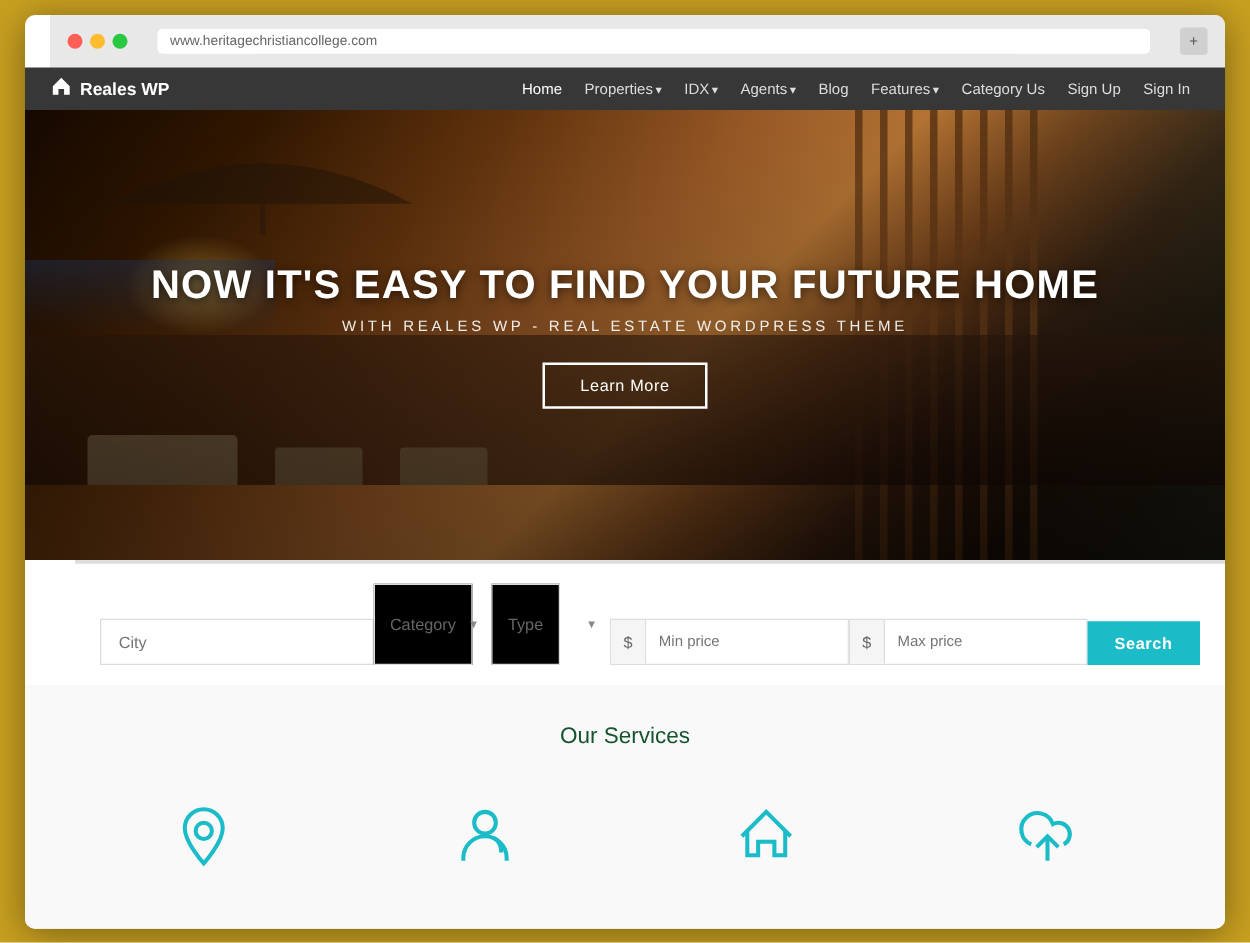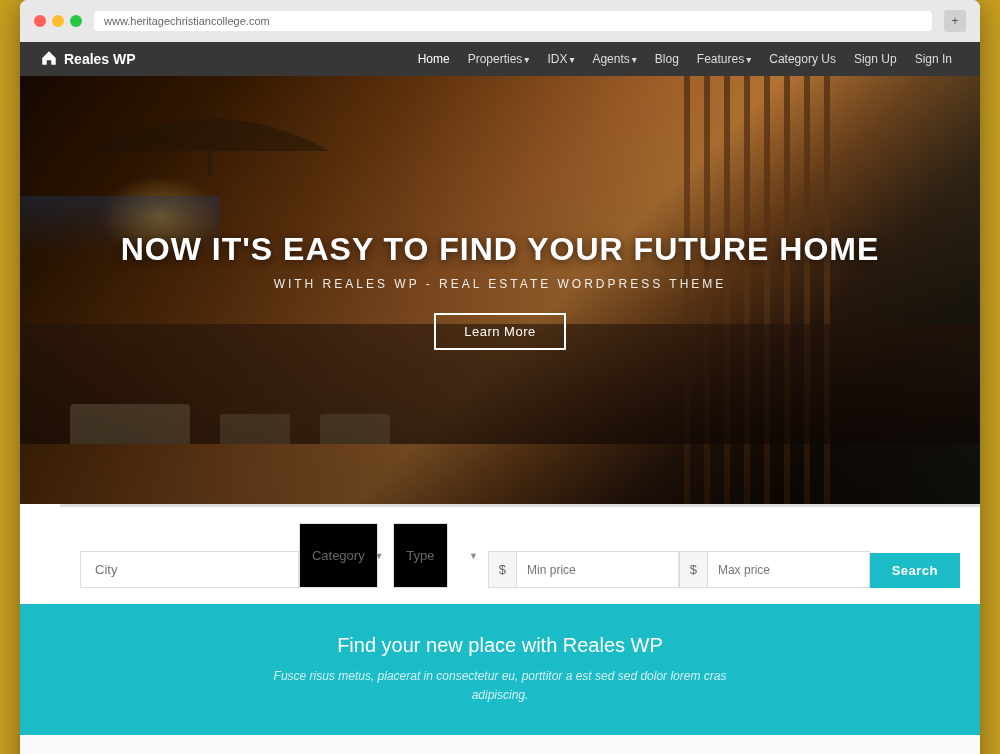--- a/index.html
+++ b/index.html
@@ -16,21 +16,22 @@
       background: #fff;
       border-radius: 8px;
       overflow: hidden;
       box-shadow: 0 4px 30px rgba(0,0,0,0.4);
     }
     .browser-chrome {
       background: #e8e8e8;
       padding: 10px 14px;
       display: flex;
       align-items: center;
-      gap: 12px;
+      gap: 24px;
+      margin-left: 20px;
     }
     .traffic-lights { display: flex; gap: 6px; }
     .tl { width: 12px; height: 12px; border-radius: 50%; }
     .tl-red { background: #ff5f57; }
     .tl-yellow { background: #febc2e; }
     .tl-green { background: #28c840; }
     .address-bar {
       flex: 1;
       background: #fff;
       border-radius: 4px;
@@ -66,21 +67,21 @@
     .nav-link {
       color: #ddd; font-size: 12px; padding: 6px 8px;
       cursor: pointer; white-space: nowrap;
     }
     .nav-link.active { color: #fff; }
     .nav-dropdown { font-size: 10px; margin-left: 2px; }
 
     
     .hero {
       position: relative;
-      height: 428px;
+      height: 360px;
       overflow: hidden;
       display: flex; align-items: center; justify-content: center;
     }
     .hero-bg {
       position: absolute; inset: 0;
       background: linear-gradient(
         135deg,
         #1a0a00 0%, #3d1c00 15%, #7a4010 30%,
         #c07030 45%, #e09040 55%, #8b5020 65%,
         #3a2010 75%, #1a0d05 85%, #0d0804 100%
@@ -383,24 +384,20 @@
       <span class="price-prefix">$</span>
       <input class="price-input" type="text" placeholder="Min price" style="">
     </div>
     <div class="price-group">
       <span class="price-prefix">$</span>
       <input class="price-input" type="text" placeholder="Max price" style="">
     </div>
     <button class="search-btn">Search</button>
   </div>
 
-  <div class="teal-banner">
-    <div class="teal-banner-title">Find your new place with Reales WP</div>
-    <div class="teal-banner-sub">Fusce risus metus, placerat in consectetur eu, porttitor a est sed sed dolor lorem cras adipiscing.</div>
-  </div>
 
   <div class="services">
     <h2 class="services-title">Our Services</h2>
     <div class="services-grid">
 
       <div class="service-item">
         <div class="service-icon">
           <svg viewBox="0 0 24 24">
             <circle cx="12" cy="10" r="3"></circle>
             <path d="M12 2C8.13 2 5 5.13 5 9c0 5.25 7 13 7 13s7-7.75 7-13c0-3.87-3.13-7-7-7z"></path>

